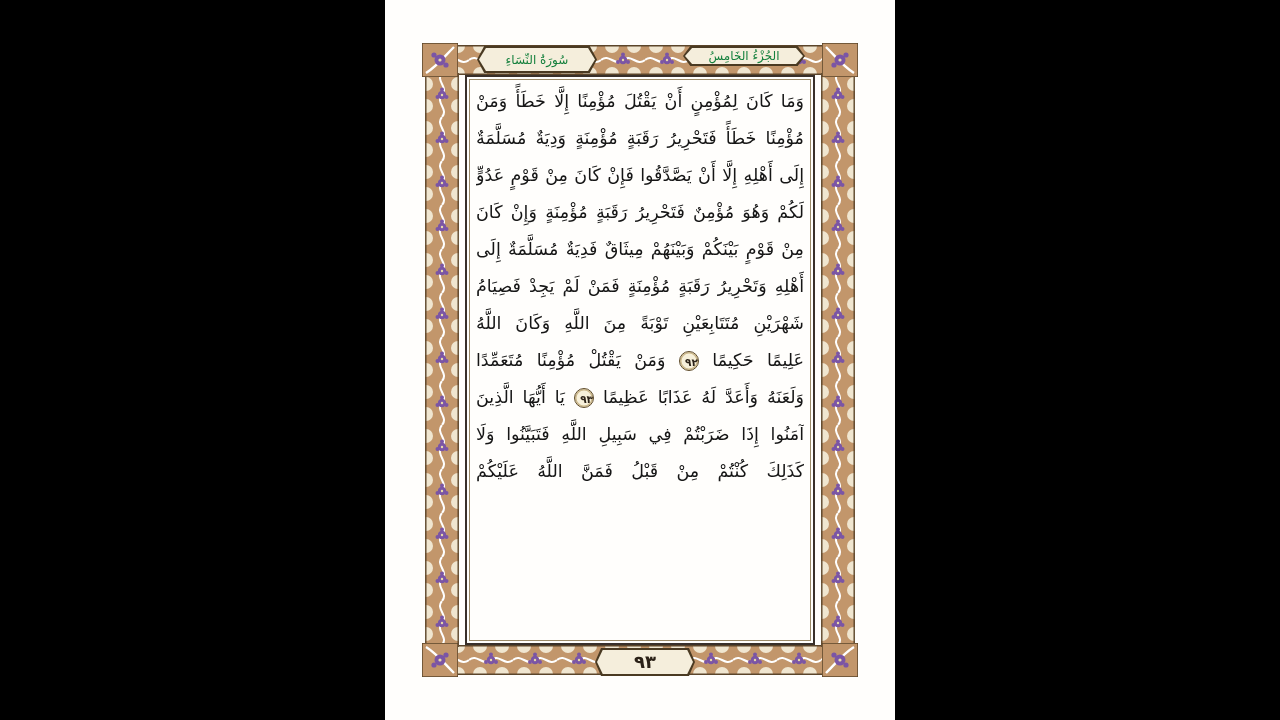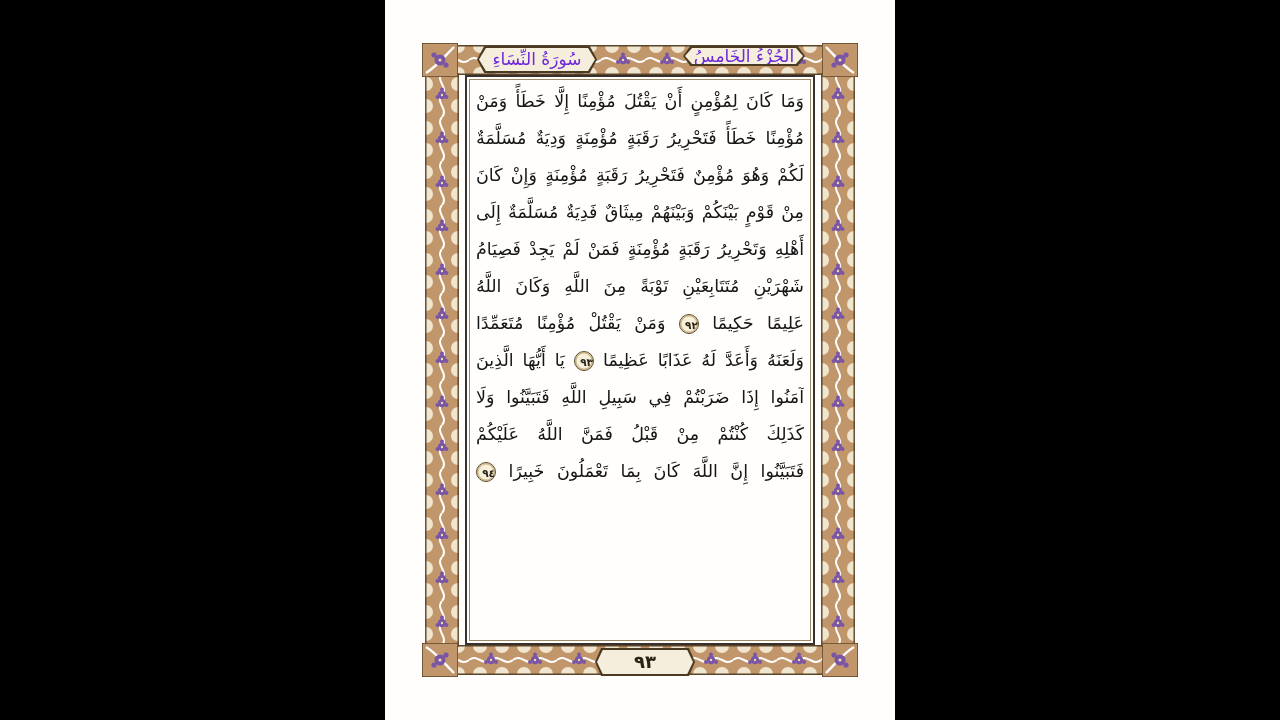--- a/index.html
+++ b/index.html
@@ -22,21 +22,21 @@
   
   .tab{position:absolute;z-index:5;}
   .tab .outer{position:absolute;inset:0;background:#4a3a22;
     clip-path:polygon(6% 0%,94% 0%,100% 50%,94% 100%,6% 100%,0% 50%);}
   .tab .inner{position:absolute;inset:2px;background:#f5eedc;
     clip-path:polygon(6% 0%,94% 0%,100% 50%,94% 100%,6% 100%,0% 50%);
     display:flex;align-items:center;justify-content:center;}
   .tab-juz{left:298px;top:46px;width:122px;height:20px;}
   .tab-surah{left:92px;top:46px;width:120px;height:27px;}
   .tab-pagenum{left:210px;top:648px;width:100px;height:28px;}
-  .tab .inner span{direction:rtl;color:#6d28d9;font-size:17px;line-height:1;white-space:nowrap;}
+  .tab .inner span{direction:rtl;color:#15803d;font-size:12px;line-height:1;white-space:nowrap;}
   .tab-pagenum .inner span{font-size:18px;font-weight:bold;color:#2b2117;}
 
   
   .text-frame{position:absolute;left:80px;top:75px;width:350px;height:570px;
     background:#fffefc;border:2px solid #39302a;box-sizing:border-box;
     box-shadow:inset 0 0 0 2px #fffefc, inset 0 0 0 3px #9b8a68;
     padding:6px 9px;}
   .qline{direction:rtl;height:37px;line-height:37px;font-size:17.5px;color:#161616;
     text-align:justify;text-align-last:justify;overflow:hidden;}
   .ayah{display:inline-block;width:20px;height:20px;border-radius:50%;
@@ -192,29 +192,29 @@
     <div class="tab tab-surah">
       <div class="outer"></div>
       <div class="inner">
           <span>سُورَةُ النِّسَاءِ</span>
         </div>
     </div>
 
     <div class="text-frame">
         <div class="qline">وَمَا كَانَ لِمُؤْمِنٍ أَنْ يَقْتُلَ مُؤْمِنًا إِلَّا خَطَأً وَمَنْ قَتَلَ</div>
         <div class="qline">مُؤْمِنًا خَطَأً فَتَحْرِيرُ رَقَبَةٍ مُؤْمِنَةٍ وَدِيَةٌ مُسَلَّمَةٌ</div>
+        <div class="qline">إِلَى أَهْلِهِ إِلَّا أَنْ يَصَّدَّقُوا فَإِنْ كَانَ مِنْ قَوْمٍ عَدُوٍّ</div>
         <div class="qline">لَكُمْ وَهُوَ مُؤْمِنٌ فَتَحْرِيرُ رَقَبَةٍ مُؤْمِنَةٍ وَإِنْ كَانَ</div>
         <div class="qline">مِنْ قَوْمٍ بَيْنَكُمْ وَبَيْنَهُمْ مِيثَاقٌ فَدِيَةٌ مُسَلَّمَةٌ إِلَى</div>
         <div class="qline">أَهْلِهِ وَتَحْرِيرُ رَقَبَةٍ مُؤْمِنَةٍ فَمَنْ لَمْ يَجِدْ فَصِيَامُ</div>
         <div class="qline">شَهْرَيْنِ مُتَتَابِعَيْنِ تَوْبَةً مِنَ اللَّهِ وَكَانَ اللَّهُ</div>
         <div class="qline">عَلِيمًا حَكِيمًا <span class="ayah">٩٢</span> وَمَنْ يَقْتُلْ مُؤْمِنًا مُتَعَمِّدًا</div>
         <div class="qline">وَلَعَنَهُ وَأَعَدَّ لَهُ عَذَابًا عَظِيمًا <span class="ayah">٩٣</span> يَا أَيُّهَا الَّذِينَ</div>
         <div class="qline">آمَنُوا إِذَا ضَرَبْتُمْ فِي سَبِيلِ اللَّهِ فَتَبَيَّنُوا وَلَا تَقُولُوا</div>
         <div class="qline">كَذَلِكَ كُنْتُمْ مِنْ قَبْلُ فَمَنَّ اللَّهُ عَلَيْكُمْ</div>
-        <div class="qline">فَتَبَيَّنُوا إِنَّ اللَّهَ كَانَ بِمَا تَعْمَلُونَ خَبِيرًا <span class="ayah">٩٤</span></div>
       </div>
 
     <div class="tab tab-pagenum">
       <div class="outer"></div>
       <div class="inner">
           <span>٩٣</span>
         </div>
     </div>
 
   </div>

